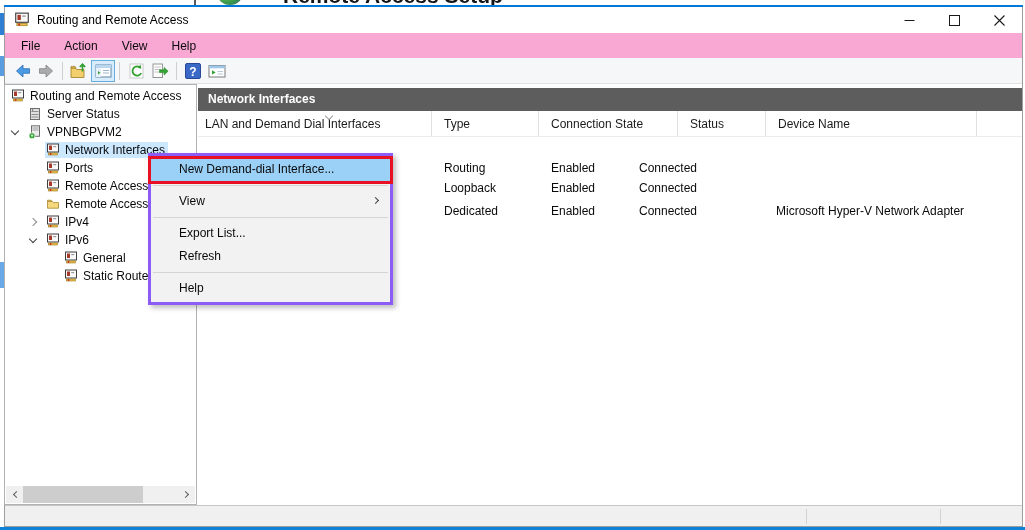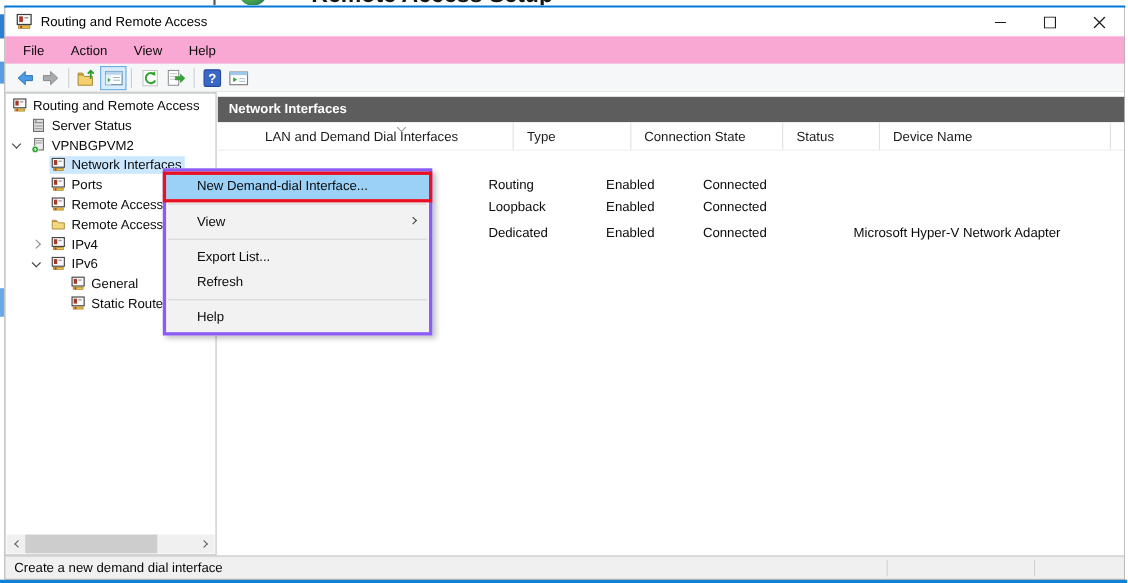--- a/index.html
+++ b/index.html
@@ -59,21 +59,21 @@
   .sarrow { position:absolute; top:0; width:17px; height:17px; display:flex; align-items:center; justify-content:center; }
   .sarrow.left { left:0; } .sarrow.right { right:0; }
   .schev { width:5px; height:5px; border-right:1.4px solid #5c5c5c; border-bottom:1.4px solid #5c5c5c; }
   .schev.l { transform:rotate(135deg); margin-left:3px; } .schev.r { transform:rotate(-45deg); margin-right:3px; }
   .sthumb { position:absolute; left:17px; top:0; width:120px; height:17px; background:#cdcdcd; }
 
   
   .list-pane { position:absolute; left:193px; top:79px; right:1px; height:421px; background:#fff; }
   .list-title { position:absolute; left:1px; right:0; top:4px; height:23px; background:#5d5d5d; color:#fff;
     font-weight:bold; font-size:12px; line-height:23px; padding-left:10px; }
-  .col-header { position:absolute; left:1px; right:0; top:27px; height:26px; display:flex; border-bottom:1px solid #ededed;padding-left:36px; }
+  .col-header { position:absolute; left:1px; right:0; top:27px; height:26px; display:flex; border-bottom:1px solid #ededed; }
   .hcell { border-right:1px solid #e0e0e0; display:flex; align-items:center; padding-left:12px; color:#1a1a1a; position:relative; }
   .hcell.c1 { width:234px; padding-left:7px; } .hcell.c2 { width:107px; } .hcell.c3 { width:88px; }
   .hcell.c4 { width:139px; } .hcell.c5 { width:211px; } .hcell.c6 { flex:1; border-right:none; }
   .sortchev { position:absolute; left:128px; top:2px; width:6px; height:6px;
     border-right:1.4px solid #9b9b9b; border-bottom:1.4px solid #9b9b9b; transform:rotate(45deg); }
   .lrow { position:absolute; left:1px; right:0; height:19px; display:flex; align-items:center; }
   .lcell { padding-left:12px; overflow:hidden; white-space:nowrap; }
   .lcell.c1 { width:234px; padding-left:6px; display:flex; align-items:center; }
   .lcell.c1 svg { flex:none; margin-right:4px; }
   .lcell.c2 { width:107px; } .lcell.c3 { width:88px; } .lcell.c4 { width:139px; } .lcell.c5 { width:211px; padding-left:10px; }
@@ -403,17 +403,16 @@
       <span class="subarrow"></span>
     </div>
     <div class="csep"></div>
     <div class="cmi">Export List...</div>
     <div class="cmi">Refresh</div>
     <div class="csep"></div>
     <div class="cmi">Help</div>
   </div>
 
   <div class="statusbar">
-    <span>Create a new demand dial interface</span>
     <div class="st-sep" style="left:801px;"></div>
     <div class="st-sep" style="left:935px;"></div>
   </div>
 </div>
 
 </body></html>

